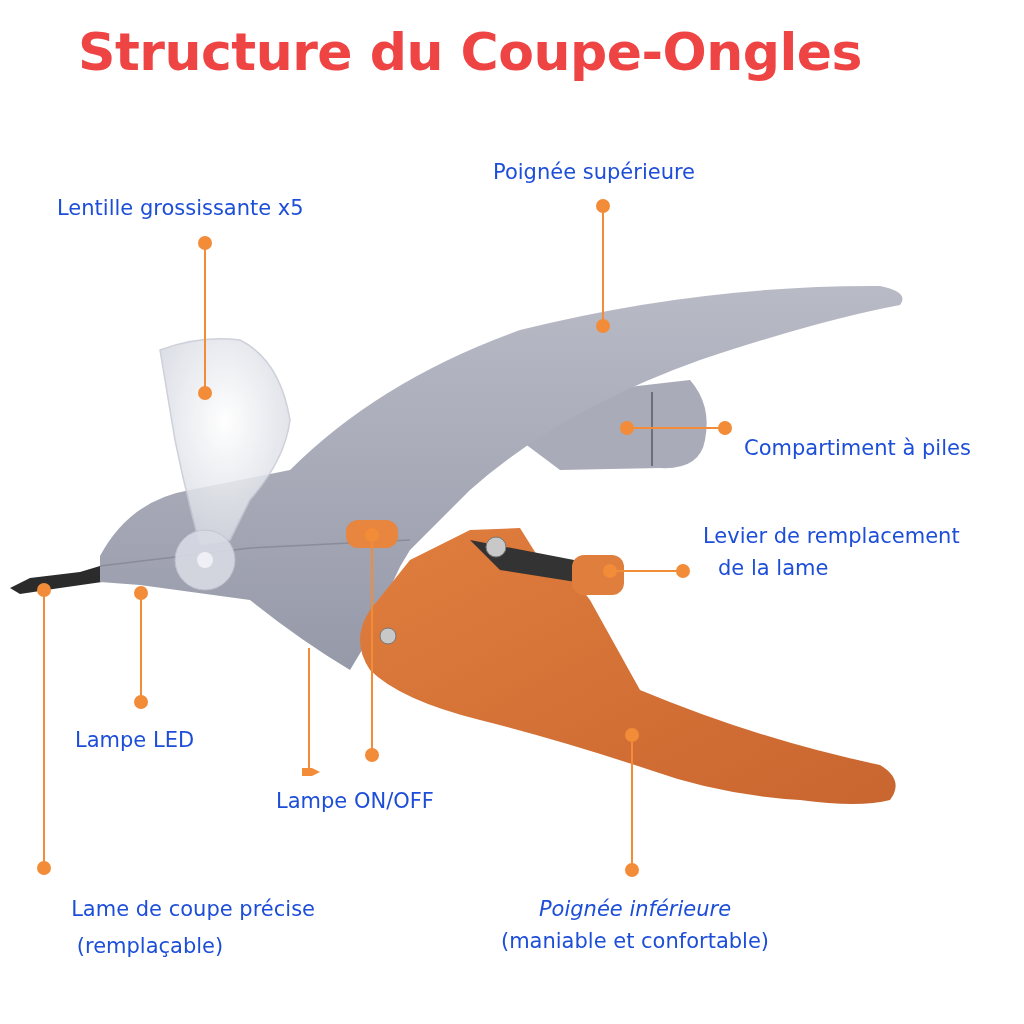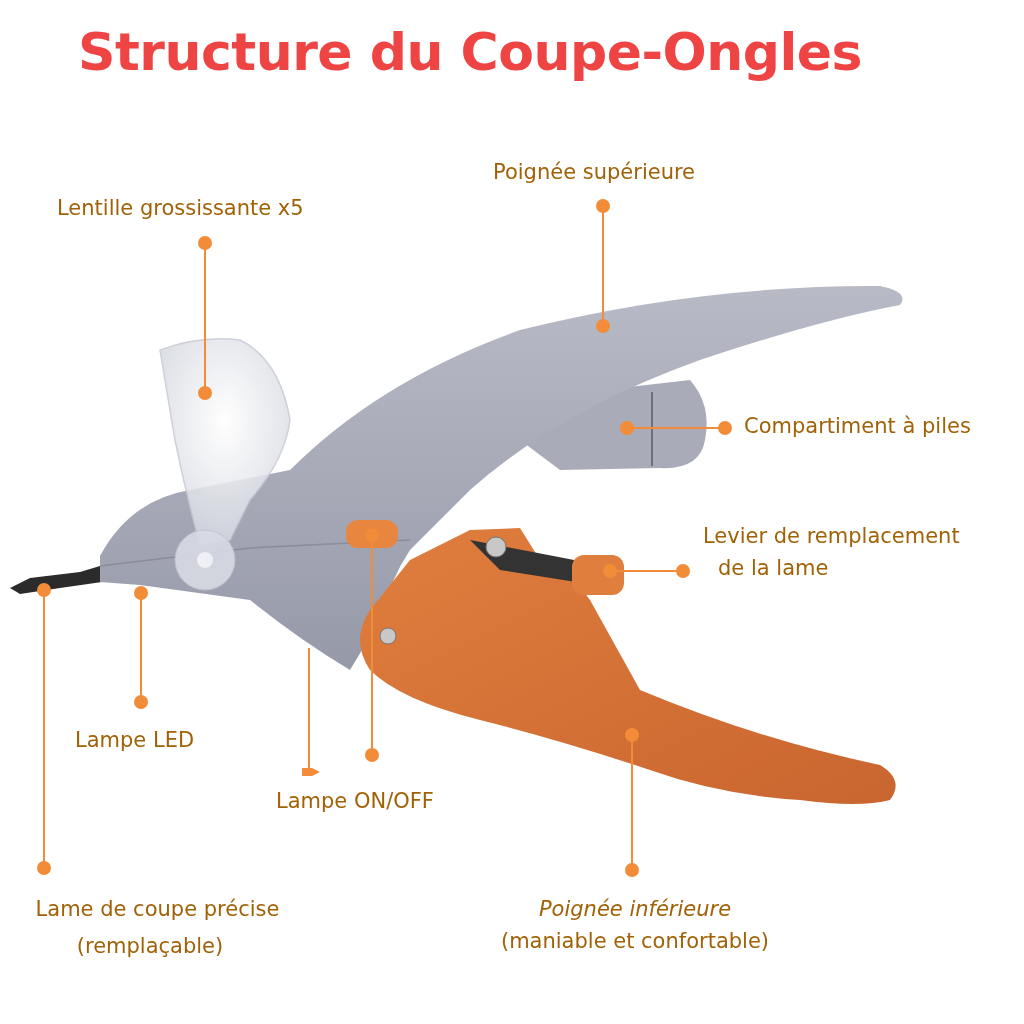--- a/index.html
+++ b/index.html
@@ -6,21 +6,21 @@
   body {
     width: 1024px; height: 1024px; background: #ffffff; position: relative; overflow: hidden;
     font-family: "Liberation Sans", "DejaVu Sans", sans-serif;
   }
   .title {
     position: absolute; left: 0; top: 22px; width: 940px; text-align: center;
     font-family: "DejaVu Sans", sans-serif; font-weight: bold; font-size: 52px;
     color: #ef4444; letter-spacing: -0.5px;
   }
   .label {
-    position: absolute; color: #a16207; font-family: "DejaVu Sans", sans-serif;
+    position: absolute; color: #1d4ed8; font-family: "DejaVu Sans", sans-serif;
     font-size: 21px; line-height: 32px; white-space: nowrap;
   }
   .label.center { text-align: center; }
   svg.art { position: absolute; left: 0; top: 0; }
 </style>
 </head>
 <body>
 
 <div class="title">Structure du Coupe-Ongles</div>
 
@@ -104,21 +104,21 @@
     <circle cx="44" cy="868" r="7" stroke="none"></circle>
 
     <line x1="632" y1="735" x2="632" y2="870"></line>
     <circle cx="632" cy="735" r="7" stroke="none"></circle>
     <circle cx="632" cy="870" r="7" stroke="none"></circle>
   </g>
 </svg>
 
 <div class="label" style="left:57px; top:192px;">Lentille grossissante x5</div>
 <div class="label" style="left:493px; top:156px;">Poignée supérieure</div>
-<div class="label" style="left:744px; top:410px;">Compartiment à piles</div>
+<div class="label" style="left:744px; top:432px;">Compartiment à piles</div>
 <div class="label" style="left:703px; top:520px;">Levier de remplacement</div>
 <div class="label" style="left:718px; top:552px;">de la lame</div>
 <div class="label" style="left:75px; top:724px;">Lampe LED</div>
 <div class="label" style="left:276px; top:785px;">Lampe ON/OFF</div>
-<div class="label center" style="left:0px; top:893px; width:315px;">Lame de coupe précise</div>
+<div class="label center" style="left:0px; top:893px; width:315px;text-align:right;">Lame de coupe précise</div>
 <div class="label center" style="left:0px; top:930px; width:300px;">(remplaçable)</div>
 <div class="label center" style="left:470px; top:893px; width:330px;font-style:italic;">Poignée inférieure</div>
 <div class="label center" style="left:470px; top:925px; width:330px;">(maniable et confortable)</div>
 
 </body></html>

